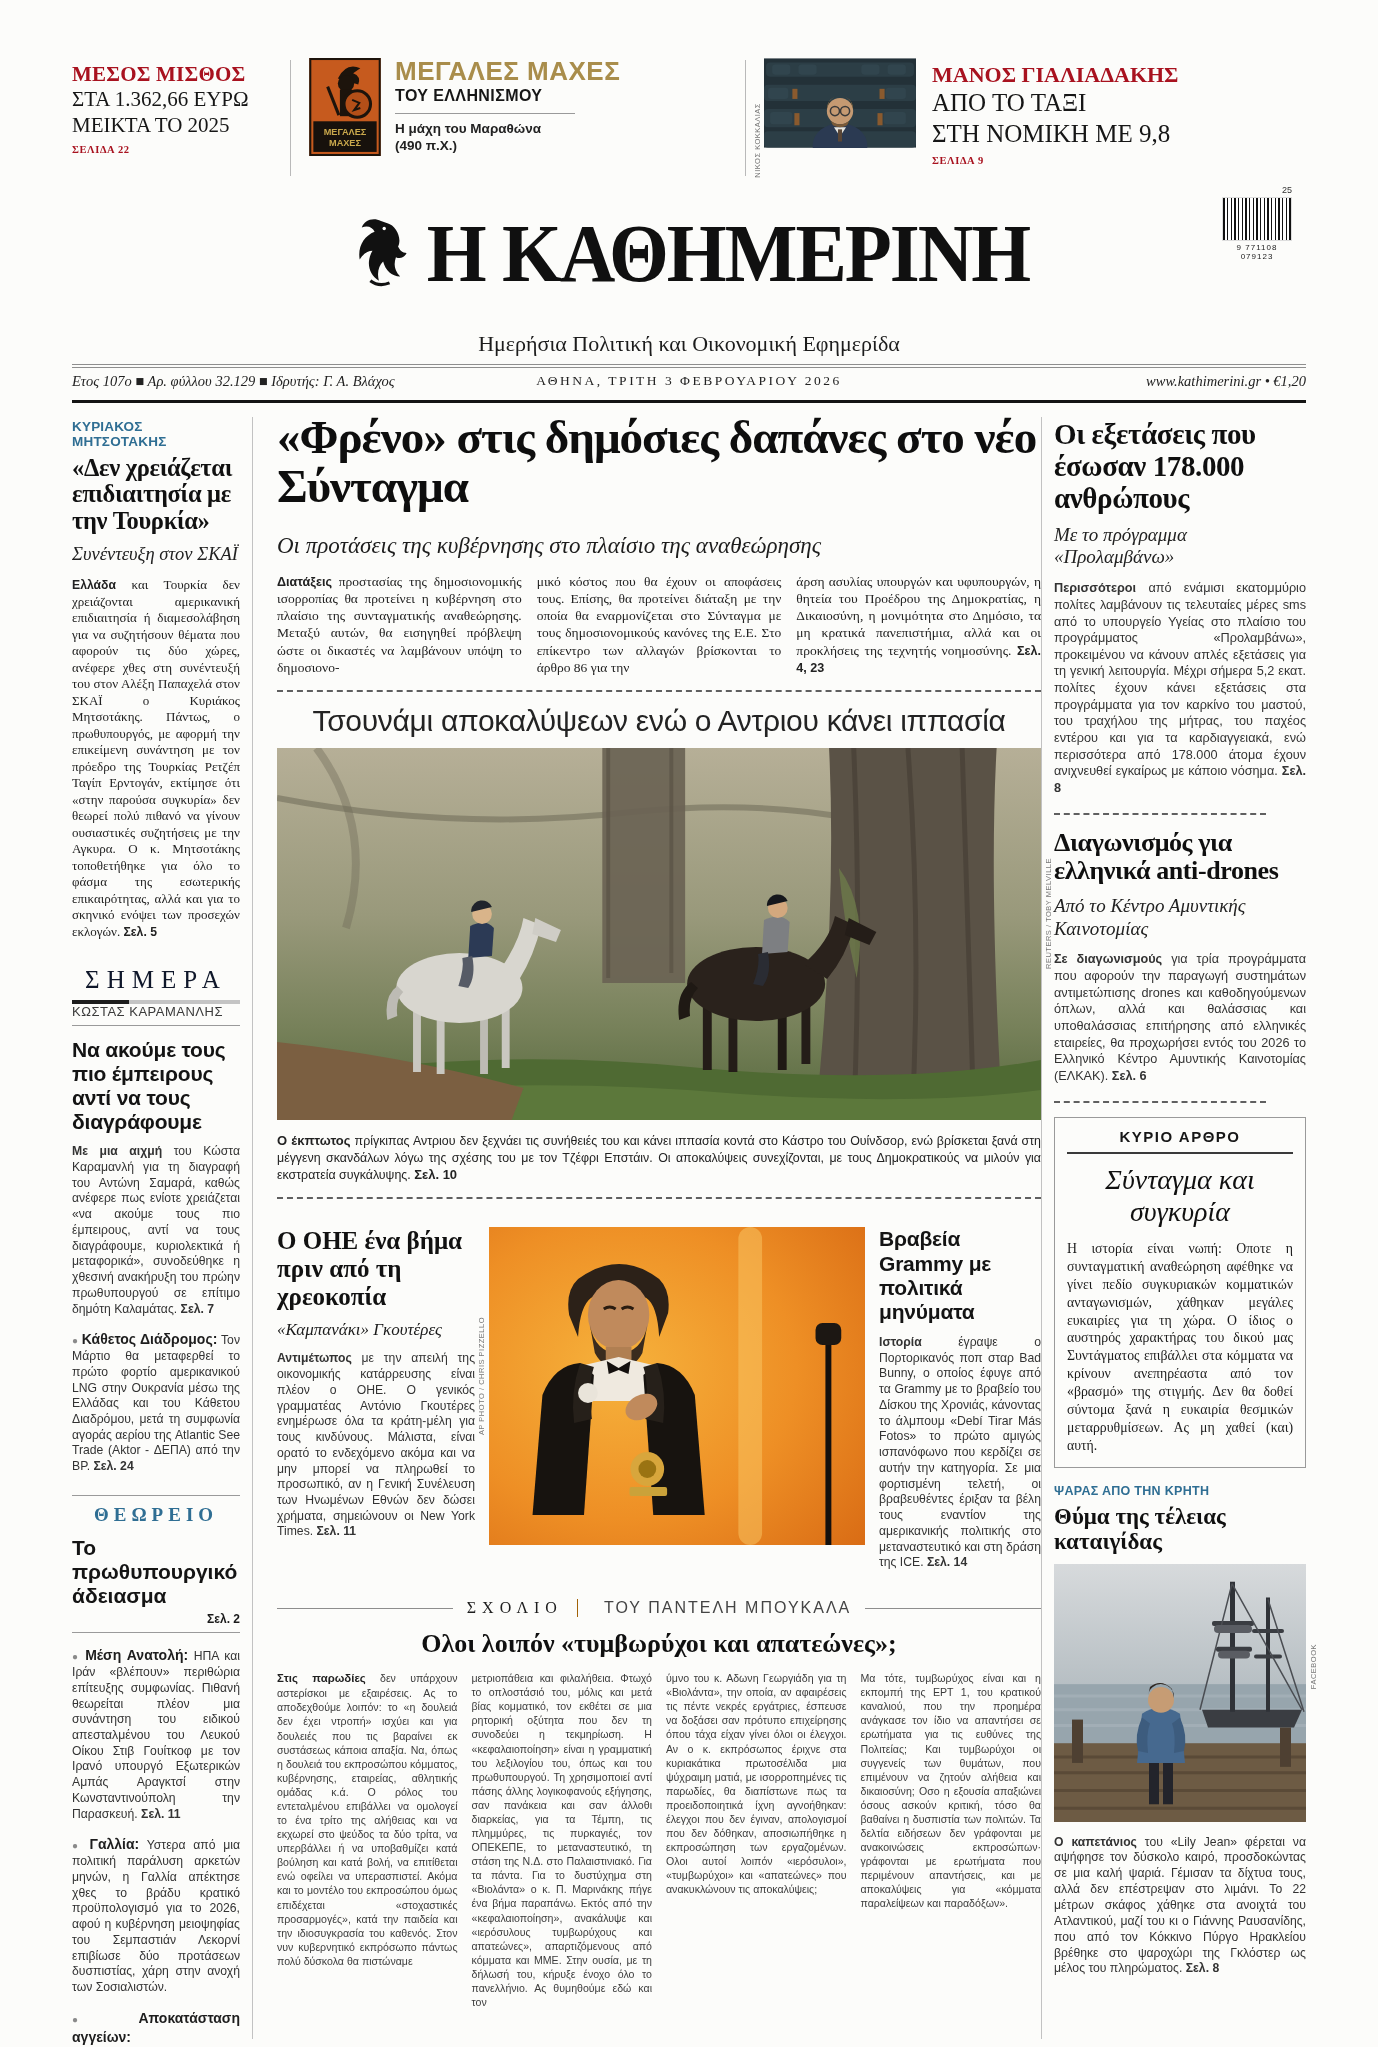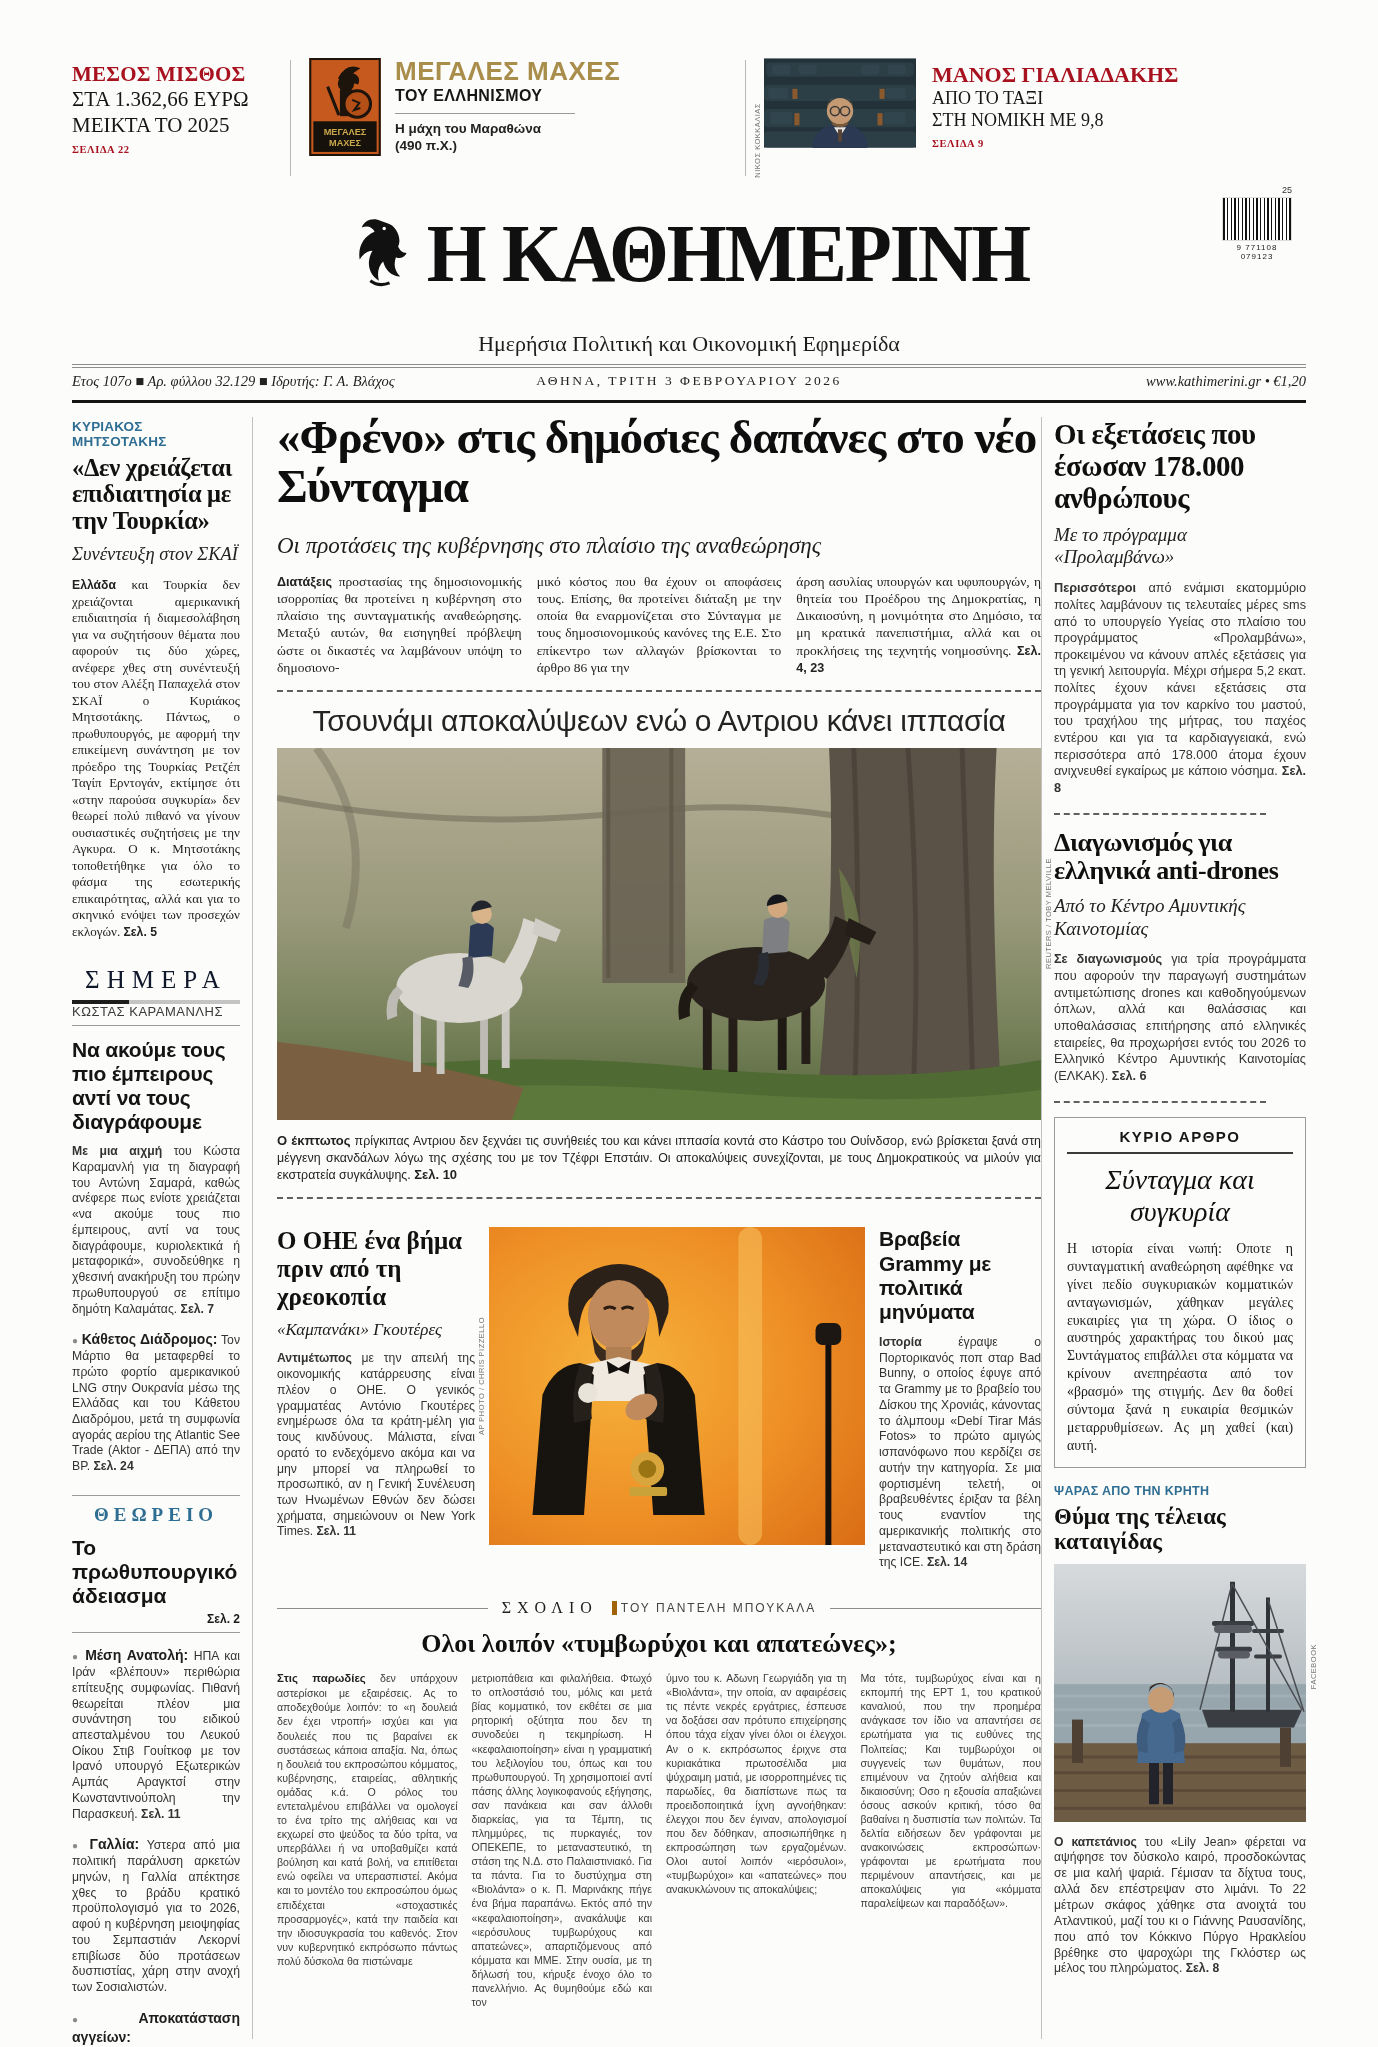--- a/index.html
+++ b/index.html
@@ -15,21 +15,21 @@
   .t2{width:418px;display:flex;gap:14px;padding-top:2px;}
   .t2 svg{flex:0 0 auto;}
   .t2-title{font-weight:700;font-size:26px;color:#a98d4b;letter-spacing:.5px;line-height:1;}
   .t2-sub{font-weight:700;font-size:16px;color:#161616;margin-top:3px;letter-spacing:.4px;}
   .t2-rule{height:1px;background:#9a9a9a;margin:8px 0 7px;width:180px;}
   .t2-item{font-weight:700;font-size:13.5px;color:#222;line-height:1.25;}
   .t3{flex:1;display:flex;gap:16px;padding-top:2px;}
   .t3-photo{position:relative;flex:0 0 auto;}
   .t3-text{padding-top:4px;}
   .t3-title{font-family:"Liberation Serif",serif;font-weight:700;font-size:22px;color:#a8121f;}
-  .t3-line{font-family:"Liberation Serif",serif;font-size:18px;color:#161616;line-height:1.22;}
+  .t3-line{font-family:"Liberation Serif",serif;font-size:25px;color:#161616;line-height:1.22;}
   .vcred{position:absolute;writing-mode:vertical-rl;transform:rotate(180deg);font-size:7.5px;color:#777;letter-spacing:.5px;white-space:nowrap;}
   
   .masthead{position:absolute;top:178px;left:0;right:0;height:150px;display:flex;align-items:center;justify-content:center;gap:14px;}
   .logo-title{font-family:"Liberation Serif",serif;font-weight:700;font-size:77px;letter-spacing:-2px;transform:scaleY(1.08);color:#101010;}
   .barcode-box{position:absolute;top:185px;right:86px;width:70px;text-align:center;}
   .edition{font-size:9px;color:#333;text-align:right;margin-bottom:2px;}
   .barcode{height:42px;background:repeating-linear-gradient(90deg,#111 0 2px,#fff 2px 4px,#111 4px 5px,#fff 5px 8px,#111 8px 9px,#fff 9px 11px);border:1px solid #ddd;}
   .barcode-num{font-size:8px;letter-spacing:1px;color:#222;margin-top:2px;}
   .subtitle{position:absolute;top:331px;left:0;right:0;text-align:center;font-family:"Liberation Serif",serif;font-size:22px;color:#1c1c1c;}
   .rule{position:absolute;left:72px;right:72px;height:1px;background:#8e8e8e;}
@@ -80,21 +80,21 @@
   .midrow{display:flex;gap:14px;margin-top:28px;}
   .un{width:198px;flex:0 0 auto;}
   .un-head{font-family:"Liberation Serif",serif;font-weight:700;font-size:25px;line-height:1.12;color:#111;}
   .un-sub{font-family:"Liberation Serif",serif;font-style:italic;font-size:17px;margin-top:9px;}
   .gphoto{position:relative;flex:0 0 auto;}
   .gtext{flex:1;}
   .g-head{font-weight:700;font-size:21px;line-height:1.15;color:#141414;letter-spacing:-.2px;}
   .sxband{display:flex;align-items:center;gap:14px;margin-top:16px;}
   .sxband .ln{flex:1;height:1px;background:#8d8d8d;}
   .sx-label{font-family:"Liberation Serif",serif;font-size:16px;letter-spacing:6px;color:#1d1d1d;}
-  .sx-by{font-size:12px;letter-spacing:2px;color:#444;border-left:5px solid #a16207;padding-left:4px;}
+  .sx-by{font-size:16px;letter-spacing:2px;color:#444;border-left:1px solid #a16207;padding-left:26px;}
   .sx-head{font-family:"Liberation Serif",serif;font-weight:700;font-size:26px;text-align:center;margin-top:12px;color:#101010;}
   .sxcols{display:flex;gap:14px;margin-top:12px;}
   .sxcol{flex:1;font-size:10.6px;line-height:1.33;text-align:justify;color:#3c3c3c;}
   .sxcol b{font-size:11.4px;color:#222;}
   
   .r-head1{font-family:"Liberation Serif",serif;font-weight:700;font-size:29px;line-height:1.1;letter-spacing:-.4px;color:#0f0f0f;}
   .r-sub{font-family:"Liberation Serif",serif;font-style:italic;font-size:19px;line-height:1.2;margin-top:9px;color:#222;}
   .r-body{font-size:12.7px;line-height:1.31;text-align:justify;margin-top:11px;color:#333;}
   .rdash{border:none;border-top:2px dashed #5f5f5f;margin:16px 40px 14px 0;}
   .edbox{border:1.5px solid #9a9a9a;padding:10px 12px 12px;margin-top:2px;}

